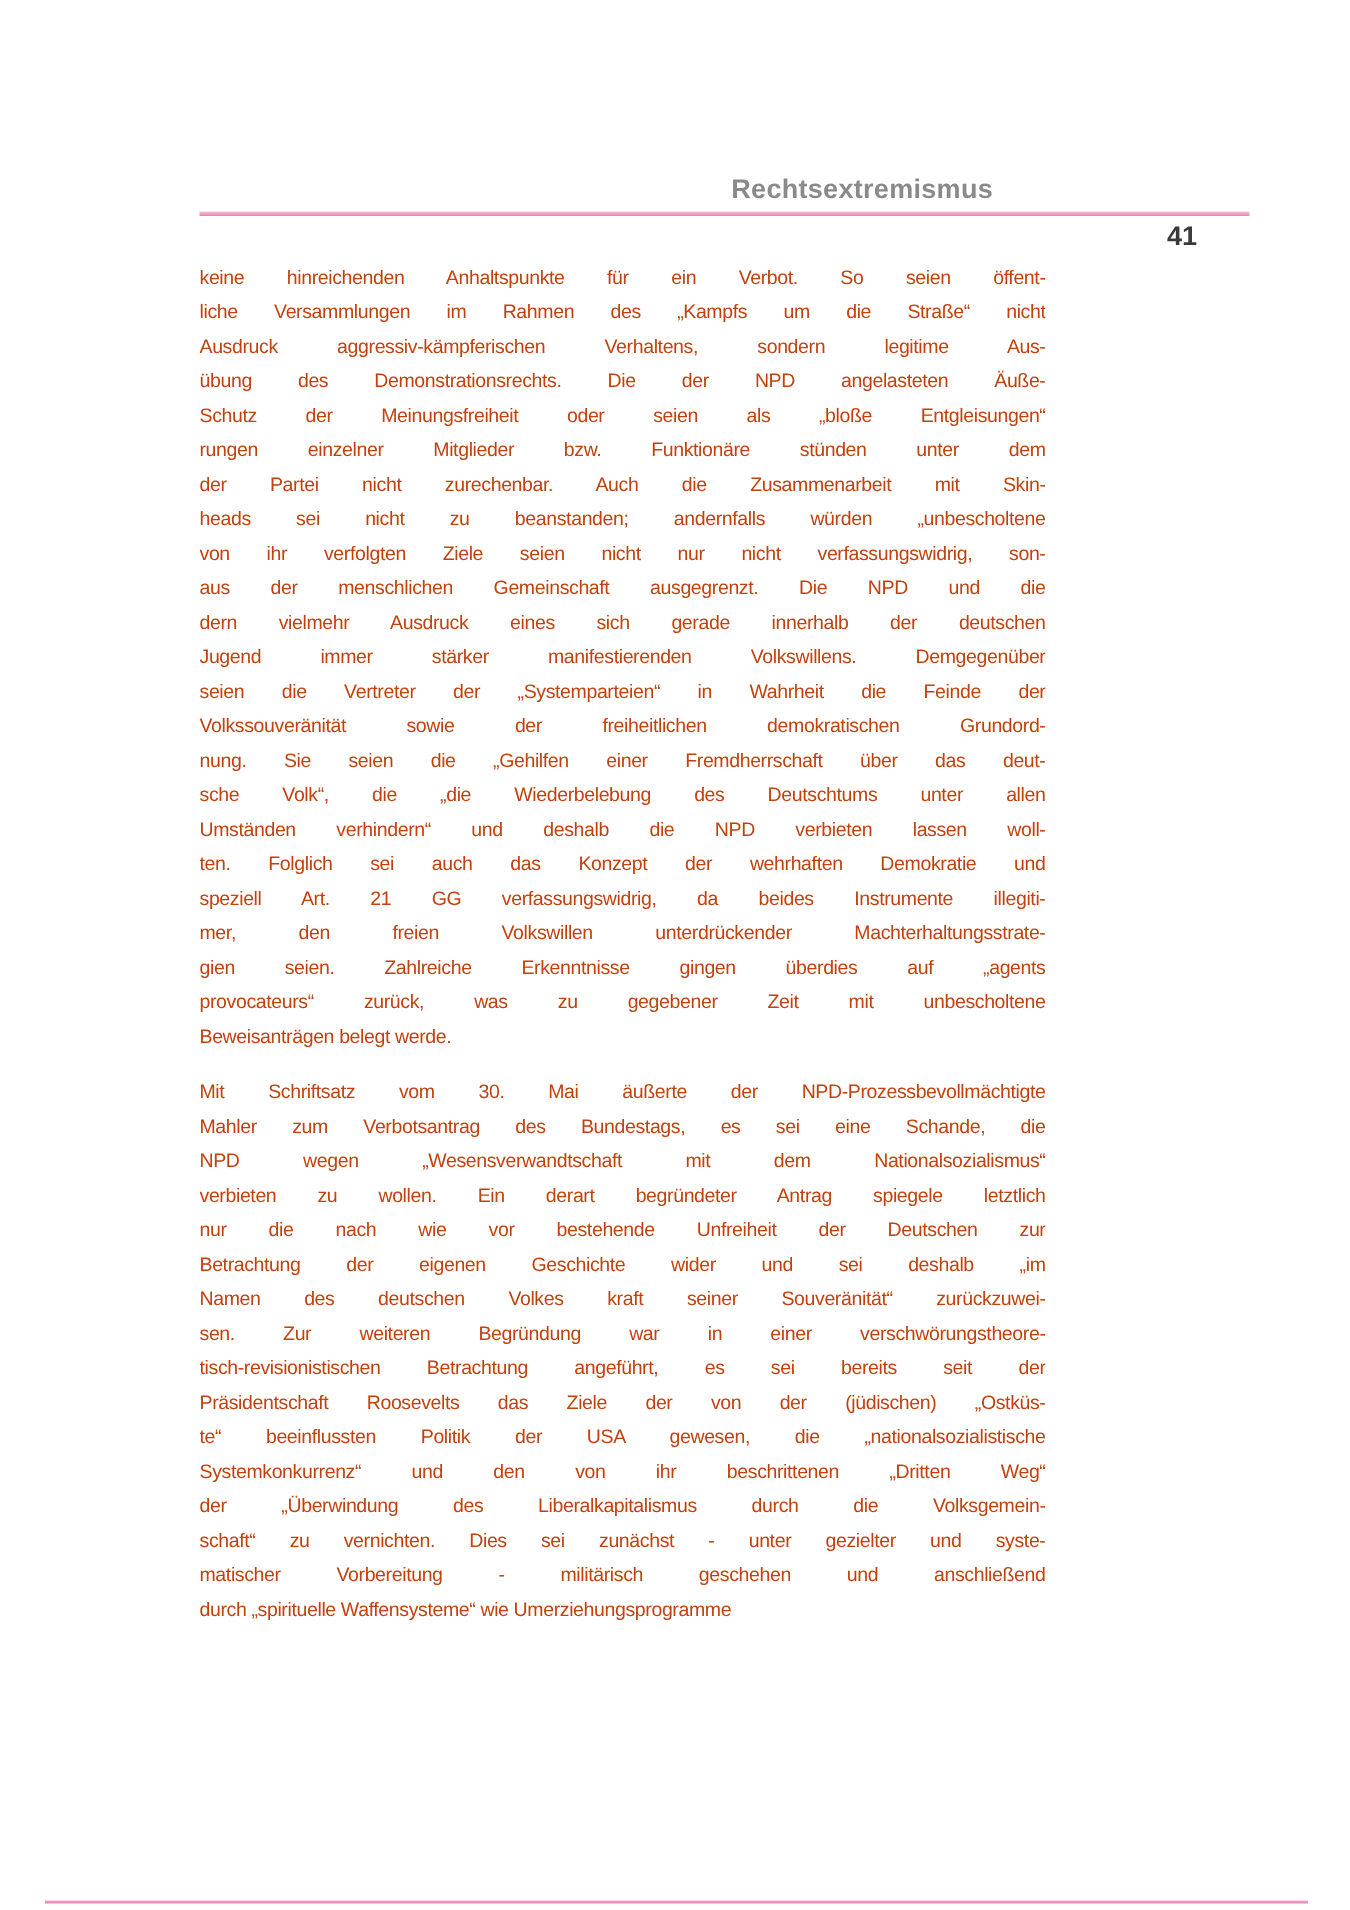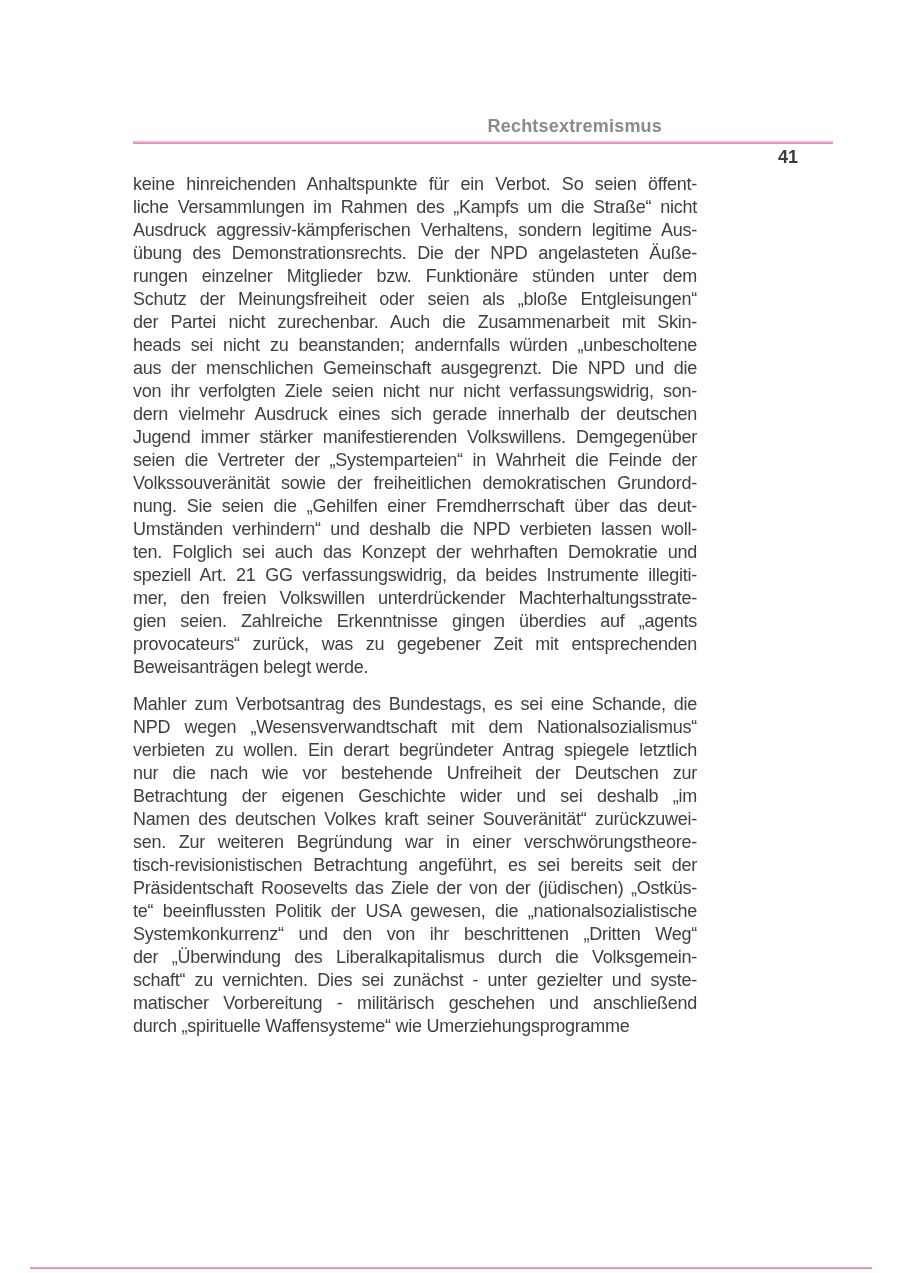--- a/index.html
+++ b/index.html
@@ -37,24 +37,24 @@
     top: 141px;
     width: 700px;
     height: 3px;
     background: linear-gradient(#f6c3da, #e87fb0);
   }
   .body-text {
     position: absolute;
     left: 133px;
     top: 173px;
     width: 564px;
-    font-size: 18px;
+    font-size: 13px;
     line-height: 23px;
     letter-spacing: -0.25px;
-    color: #404040;
+    color: #c2410c;
     font-weight: 400;
   }
   .paragraph + .paragraph { margin-top: 14px; }
   .line {
     text-align: justify;
     text-align-last: justify;
     height: 23px;
     overflow: hidden;
   }
   .line-last {
@@ -79,40 +79,42 @@
   <span class="page-number">41</span>
 
   <div class="header-rule"></div>
 
   <div class="body-text">
     <div class="paragraph">
         <div class="line">keine hinreichenden Anhaltspunkte für ein Verbot. So seien öffent-</div>
         <div class="line">liche Versammlungen im Rahmen des „Kampfs um die Straße“ nicht</div>
         <div class="line">Ausdruck aggressiv-kämpferischen Verhaltens, sondern legitime Aus-</div>
         <div class="line">übung des Demonstrationsrechts. Die der NPD angelasteten Äuße-</div>
+        <div class="line">Schutz der Meinungsfreiheit oder seien als „bloße Entgleisungen“</div>
         <div class="line">rungen einzelner Mitglieder bzw. Funktionäre stünden unter dem</div>
-        <div class="line">Schutz der Meinungsfreiheit oder seien als „bloße Entgleisungen“</div>
         <div class="line">der Partei nicht zurechenbar. Auch die Zusammenarbeit mit Skin-</div>
         <div class="line">heads sei nicht zu beanstanden; andernfalls würden „unbescholtene</div>
+        <div class="line">von ihr verfolgten Ziele seien nicht nur nicht verfassungswidrig, son-</div>
         <div class="line">aus der menschlichen Gemeinschaft ausgegrenzt. Die NPD und die</div>
-        <div class="line">von ihr verfolgten Ziele seien nicht nur nicht verfassungswidrig, son-</div>
         <div class="line">dern vielmehr Ausdruck eines sich gerade innerhalb der deutschen</div>
         <div class="line">Jugend immer stärker manifestierenden Volkswillens. Demgegenüber</div>
         <div class="line">seien die Vertreter der „Systemparteien“ in Wahrheit die Feinde der</div>
         <div class="line">Volkssouveränität sowie der freiheitlichen demokratischen Grundord-</div>
         <div class="line">nung. Sie seien die „Gehilfen einer Fremdherrschaft über das deut-</div>
+        <div class="line">sche Volk“, die „die Wiederbelebung des Deutschtums unter allen</div>
         <div class="line">Umständen verhindern“ und deshalb die NPD verbieten lassen woll-</div>
         <div class="line">ten. Folglich sei auch das Konzept der wehrhaften Demokratie und</div>
         <div class="line">speziell Art. 21 GG verfassungswidrig, da beides Instrumente illegiti-</div>
         <div class="line">mer, den freien Volkswillen unterdrückender Machterhaltungsstrate-</div>
         <div class="line">gien seien. Zahlreiche Erkenntnisse gingen überdies auf „agents</div>
-        <div class="line">provocateurs“ zurück, was zu gegebener Zeit mit entsprechenden</div>
+        <div class="line">provocateurs“ zurück, was zu gegebener Zeit mit unbescholtene</div>
         <div class="line line-last">Beweisanträgen belegt werde.</div>
       </div>
     <div class="paragraph">
+        <div class="line">Mit Schriftsatz vom 30. Mai äußerte der NPD-Prozessbevollmächtigte</div>
         <div class="line">Mahler zum Verbotsantrag des Bundestags, es sei eine Schande, die</div>
         <div class="line">NPD wegen „Wesensverwandtschaft mit dem Nationalsozialismus“</div>
         <div class="line">verbieten zu wollen. Ein derart begründeter Antrag spiegele letztlich</div>
         <div class="line">nur die nach wie vor bestehende Unfreiheit der Deutschen zur</div>
         <div class="line">Betrachtung der eigenen Geschichte wider und sei deshalb „im</div>
         <div class="line">Namen des deutschen Volkes kraft seiner Souveränität“ zurückzuwei-</div>
         <div class="line">sen. Zur weiteren Begründung war in einer verschwörungstheore-</div>
         <div class="line">tisch-revisionistischen Betrachtung angeführt, es sei bereits seit der</div>
         <div class="line">Präsidentschaft Roosevelts das Ziele der von der (jüdischen) „Ostküs-</div>
         <div class="line">te“ beeinflussten Politik der USA gewesen, die „nationalsozialistische</div>

